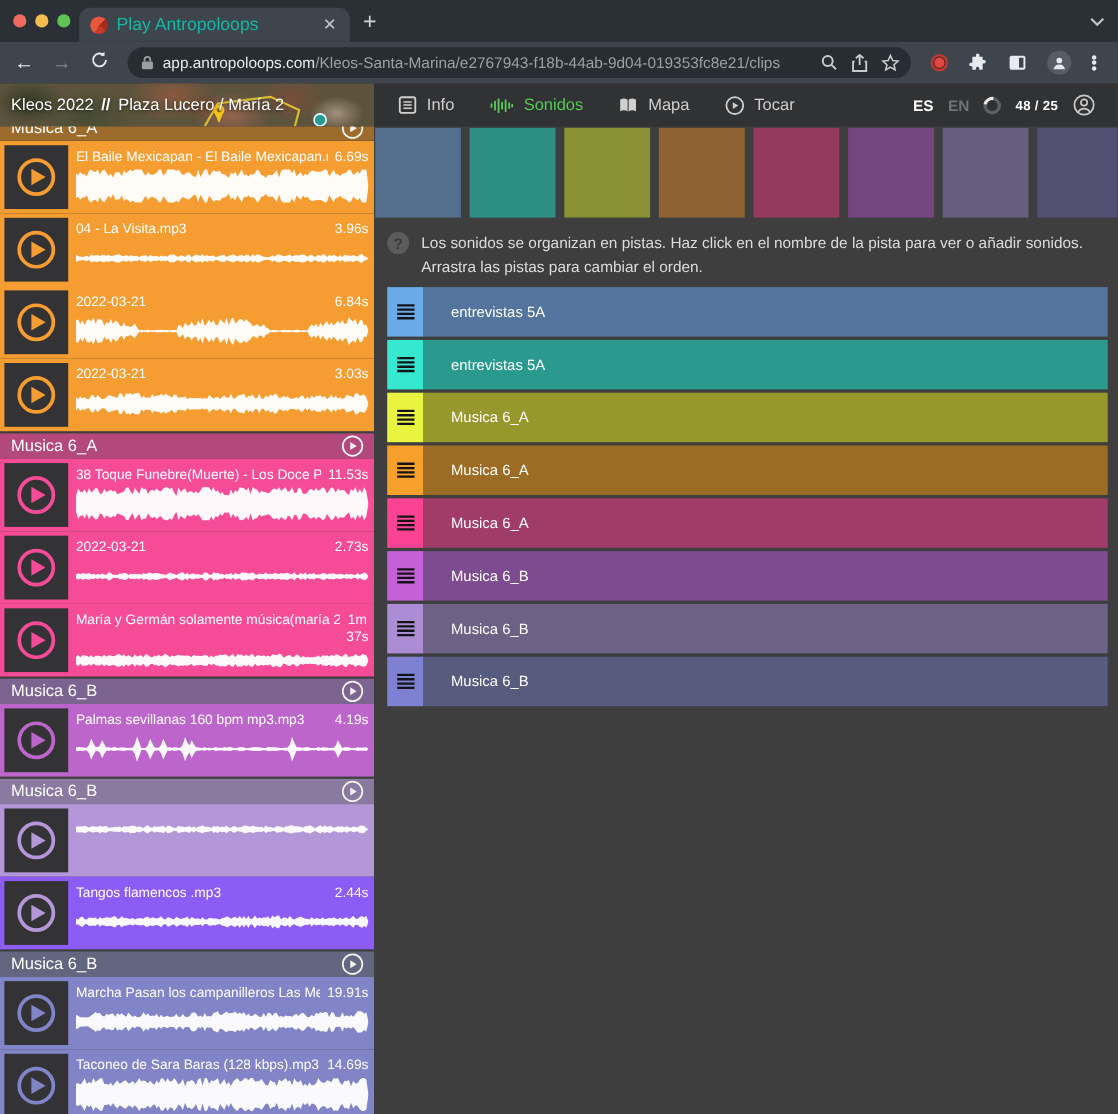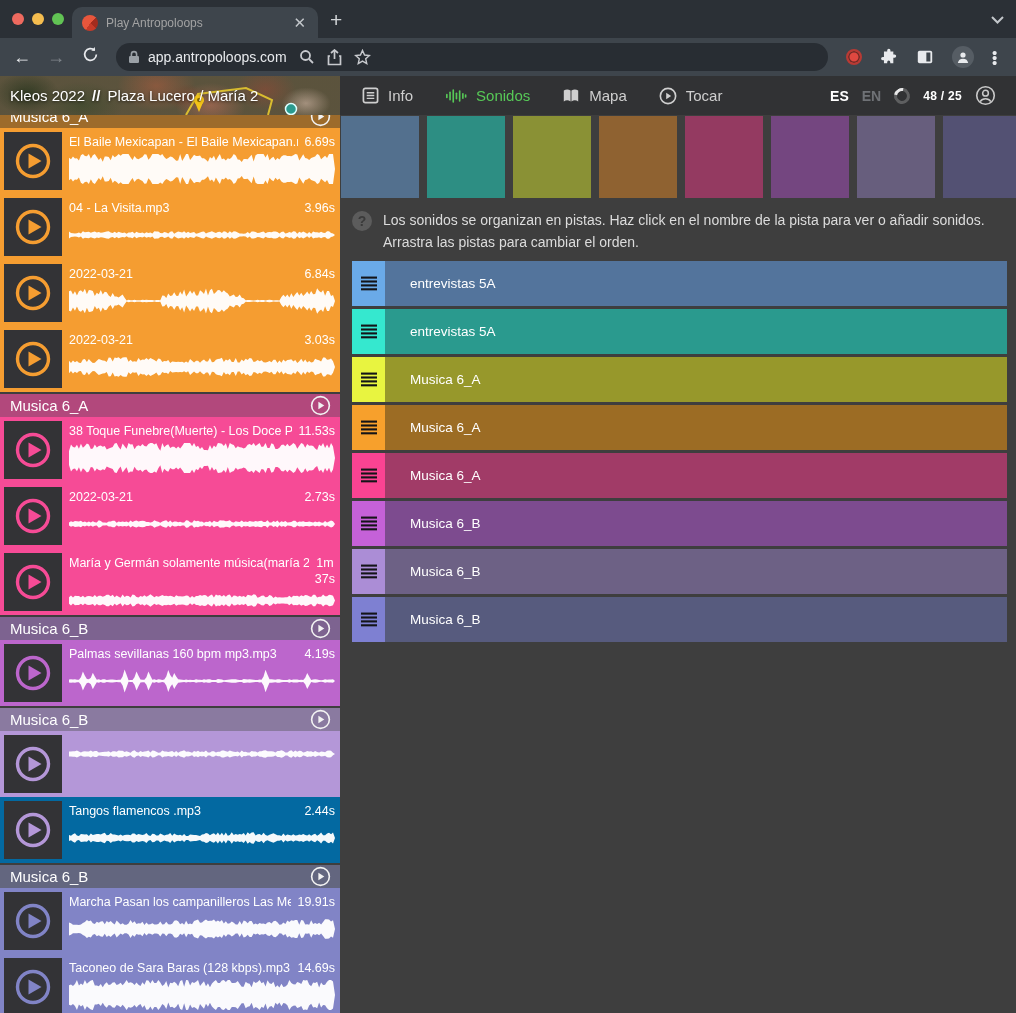--- a/index.html
+++ b/index.html
@@ -6,21 +6,21 @@
     font-family:"Liberation Sans",sans-serif;-webkit-font-smoothing:antialiased;}
   *{box-sizing:border-box}
   
   .tabstrip{height:38px;background:#2b3036;display:flex;align-items:flex-end;position:relative}
   .lights{position:absolute;left:12px;top:13px;display:flex;gap:8px}
   .light{width:12px;height:12px;border-radius:50%}
   .tab{position:absolute;left:72px;top:7px;width:246px;height:31px;background:#3e454c;
     border-radius:10px 10px 0 0;display:flex;align-items:center;padding:0 10px;gap:8px}
   .favicon{width:16px;height:16px;border-radius:50%;
     background:conic-gradient(from 210deg,#e8563c 0 55%,#a32c1e 55% 78%,#c73a28 78% 100%);flex:none}
-  .tab-title{color:#a3a3a3;font-size:12px;flex:1;white-space:nowrap;overflow:hidden}
+  .tab-title{color:#14b8a6;font-size:16px;flex:1;white-space:nowrap;overflow:hidden}
   .tab-close{color:#c3c7cb;font-size:15px;line-height:1;cursor:default;padding:2px}
   .newtab{position:absolute;left:330px;top:8px;color:#d0d3d6;font-size:21px;font-weight:300}
   .tabsearch{position:absolute;right:12px;top:12px;color:#c3c7cb;font-size:13px}
   .toolbar{height:38px;background:#3e454c;display:flex;align-items:center;padding:0 8px;gap:6px}
   .navbtn{color:#e8eaed;font-size:18px;width:28px;text-align:center;flex:none}
   .navbtn.dim{color:#80868b}
   .urlbar{flex:1;height:28px;background:#282d33;border-radius:14px;display:flex;align-items:center;
     padding:0 10px 0 12px;margin:0 6px;min-width:0}
   .url-domain{color:#e8eaed;font-size:14px;white-space:nowrap}
   .url-path{color:#9aa0a6;font-size:14px;white-space:nowrap;overflow:hidden;flex:1}
@@ -118,20 +118,21 @@
       </svg>
   </span>
   <div class="urlbar">
     <span class="pill-ico" style="margin:0 8px 0 0">
       <svg width="12" height="14" viewBox="0 0 12 14">
           <rect x="1" y="6" width="10" height="7" rx="1.2" fill="#9aa0a6"></rect>
           <path d="M3.4 6V4.2a2.6 2.6 0 0 1 5.2 0V6" fill="none" stroke="#9aa0a6" stroke-width="1.6"></path>
         </svg>
     </span>
     <span class="url-domain">app.antropoloops.com</span>
+    <span class="url-path">/Kleos-Santa-Marina/e2767943-f18b-44ab-9d04-019353fc8e21/clips</span>
     <span class="pill-ico">
       <svg width="16" height="16" viewBox="0 0 16 16">
           <circle cx="6.5" cy="6.5" r="4.5" fill="none" stroke="#c8cace" stroke-width="1.8"></circle>
           <path d="M10 10l4 4" stroke="#c8cace" stroke-width="1.8"></path>
         </svg>
     </span>
     <span class="pill-ico">
       <svg width="15" height="17" viewBox="0 0 15 17">
           <path d="M7.5 1v9" stroke="#c8cace" stroke-width="1.7"></path>
           <path d="M4 4l3.5-3L11 4" fill="none" stroke="#c8cace" stroke-width="1.7"></path>
@@ -404,21 +405,21 @@
         <button class="clip-play"><svg viewBox="0 0 40 40" style="width:100%;height:100%">
             <circle cx="20" cy="20" r="15.5" fill="none" stroke="#b497d8" stroke-width="3.4"></circle>
             <path d="M15.5 12.5 L28.5 20 L15.5 27.5 Z" fill="#b497d8"></path>
           </svg></button>
         <div class="clip-main">
           <svg class="wave" viewBox="0 0 268 32" preserveAspectRatio="none">
             <path d="M0 16 L0 13.5 L2 13.4 L4 13.2 L6 13.3 L8 12.6 L10 13.4 L12 14.6 L14 13.4 L16 13.2 L18 13.6 L20 13.6 L22 12.6 L24 13.7 L26 13.1 L28 13.0 L30 14.4 L32 14.3 L34 14.1 L36 13.8 L38 13.8 L40 13.3 L42 14.5 L44 13.2 L46 13.3 L48 13.7 L50 12.6 L52 12.7 L54 12.8 L56 14.0 L58 13.2 L60 14.1 L62 14.7 L64 12.9 L66 12.3 L68 14.0 L70 14.4 L72 12.9 L74 13.9 L76 13.4 L78 13.3 L80 12.6 L82 14.4 L84 12.6 L86 12.7 L88 13.8 L90 14.7 L92 14.6 L94 12.6 L96 13.5 L98 13.4 L100 14.1 L102 13.5 L104 12.9 L106 14.6 L108 13.1 L110 14.7 L112 13.6 L114 13.1 L116 12.2 L118 13.7 L120 13.6 L122 13.9 L124 14.7 L126 12.9 L128 13.7 L130 12.8 L132 14.0 L134 13.4 L136 13.9 L138 12.6 L140 14.4 L142 14.5 L144 13.2 L146 13.2 L148 14.5 L150 13.8 L152 13.8 L154 12.4 L156 12.6 L158 13.2 L160 13.7 L162 12.4 L164 13.3 L166 13.7 L168 14.0 L170 13.5 L172 14.8 L174 12.5 L176 14.0 L178 13.7 L180 14.5 L182 14.6 L184 12.9 L186 13.4 L188 13.5 L190 14.5 L192 13.3 L194 13.2 L196 12.5 L198 12.3 L200 13.2 L202 13.2 L204 13.3 L206 13.5 L208 14.6 L210 13.1 L212 13.1 L214 12.2 L216 13.0 L218 14.4 L220 14.4 L222 13.1 L224 12.3 L226 13.9 L228 12.4 L230 13.8 L232 12.8 L234 13.1 L236 14.6 L238 14.1 L240 13.1 L242 13.5 L244 13.2 L246 14.2 L248 12.9 L250 14.0 L252 14.6 L254 13.4 L256 13.8 L258 14.3 L260 12.7 L262 12.4 L264 12.8 L266 14.8 L268 16 L266 17.2 L264 19.2 L262 19.6 L260 19.3 L258 17.7 L256 18.2 L254 18.6 L252 17.4 L250 18.0 L248 19.1 L246 17.8 L244 18.8 L242 18.5 L240 18.9 L238 17.9 L236 17.4 L234 18.9 L232 19.2 L230 18.2 L228 19.6 L226 18.1 L224 19.7 L222 18.9 L220 17.6 L218 17.6 L216 19.0 L214 19.8 L212 18.9 L210 18.9 L208 17.4 L206 18.5 L204 18.7 L202 18.8 L200 18.8 L198 19.7 L196 19.5 L194 18.8 L192 18.7 L190 17.5 L188 18.5 L186 18.6 L184 19.1 L182 17.4 L180 17.5 L178 18.3 L176 18.0 L174 19.5 L172 17.2 L170 18.5 L168 18.0 L166 18.3 L164 18.7 L162 19.6 L160 18.3 L158 18.8 L156 19.4 L154 19.6 L152 18.2 L150 18.2 L148 17.5 L146 18.8 L144 18.8 L142 17.5 L140 17.6 L138 19.4 L136 18.1 L134 18.6 L132 18.0 L130 19.2 L128 18.3 L126 19.1 L124 17.3 L122 18.1 L120 18.4 L118 18.3 L116 19.8 L114 18.9 L112 18.4 L110 17.3 L108 18.9 L106 17.4 L104 19.1 L102 18.5 L100 17.9 L98 18.6 L96 18.5 L94 19.4 L92 17.4 L90 17.3 L88 18.2 L86 19.3 L84 19.4 L82 17.6 L80 19.4 L78 18.7 L76 18.6 L74 18.1 L72 19.1 L70 17.6 L68 18.0 L66 19.7 L64 19.1 L62 17.3 L60 17.9 L58 18.8 L56 18.0 L54 19.2 L52 19.3 L50 19.4 L48 18.3 L46 18.7 L44 18.8 L42 17.5 L40 18.7 L38 18.2 L36 18.2 L34 17.9 L32 17.7 L30 17.6 L28 19.0 L26 18.9 L24 18.3 L22 19.4 L20 18.4 L18 18.4 L16 18.8 L14 18.6 L12 17.4 L10 18.6 L8 19.4 L6 18.7 L4 18.8 L2 18.6 L0 18.5 Z" fill="rgba(255,255,255,.96)"></path>
           </svg>
         </div>
       </div>
-      <div class="clip" style="background: #0369a1;">
+      <div class="clip" style="background: #8b5cf6;">
         <button class="clip-play"><svg viewBox="0 0 40 40" style="width:100%;height:100%">
             <circle cx="20" cy="20" r="15.5" fill="none" stroke="#b497d8" stroke-width="3.4"></circle>
             <path d="M15.5 12.5 L28.5 20 L15.5 27.5 Z" fill="#b497d8"></path>
           </svg></button>
         <div class="clip-main">
           <div class="clip-titlerow">
             <span class="clip-name">Tangos flamencos .mp3</span>
             <span class="clip-dur">
               <span>2.44s</span>
             </span>

